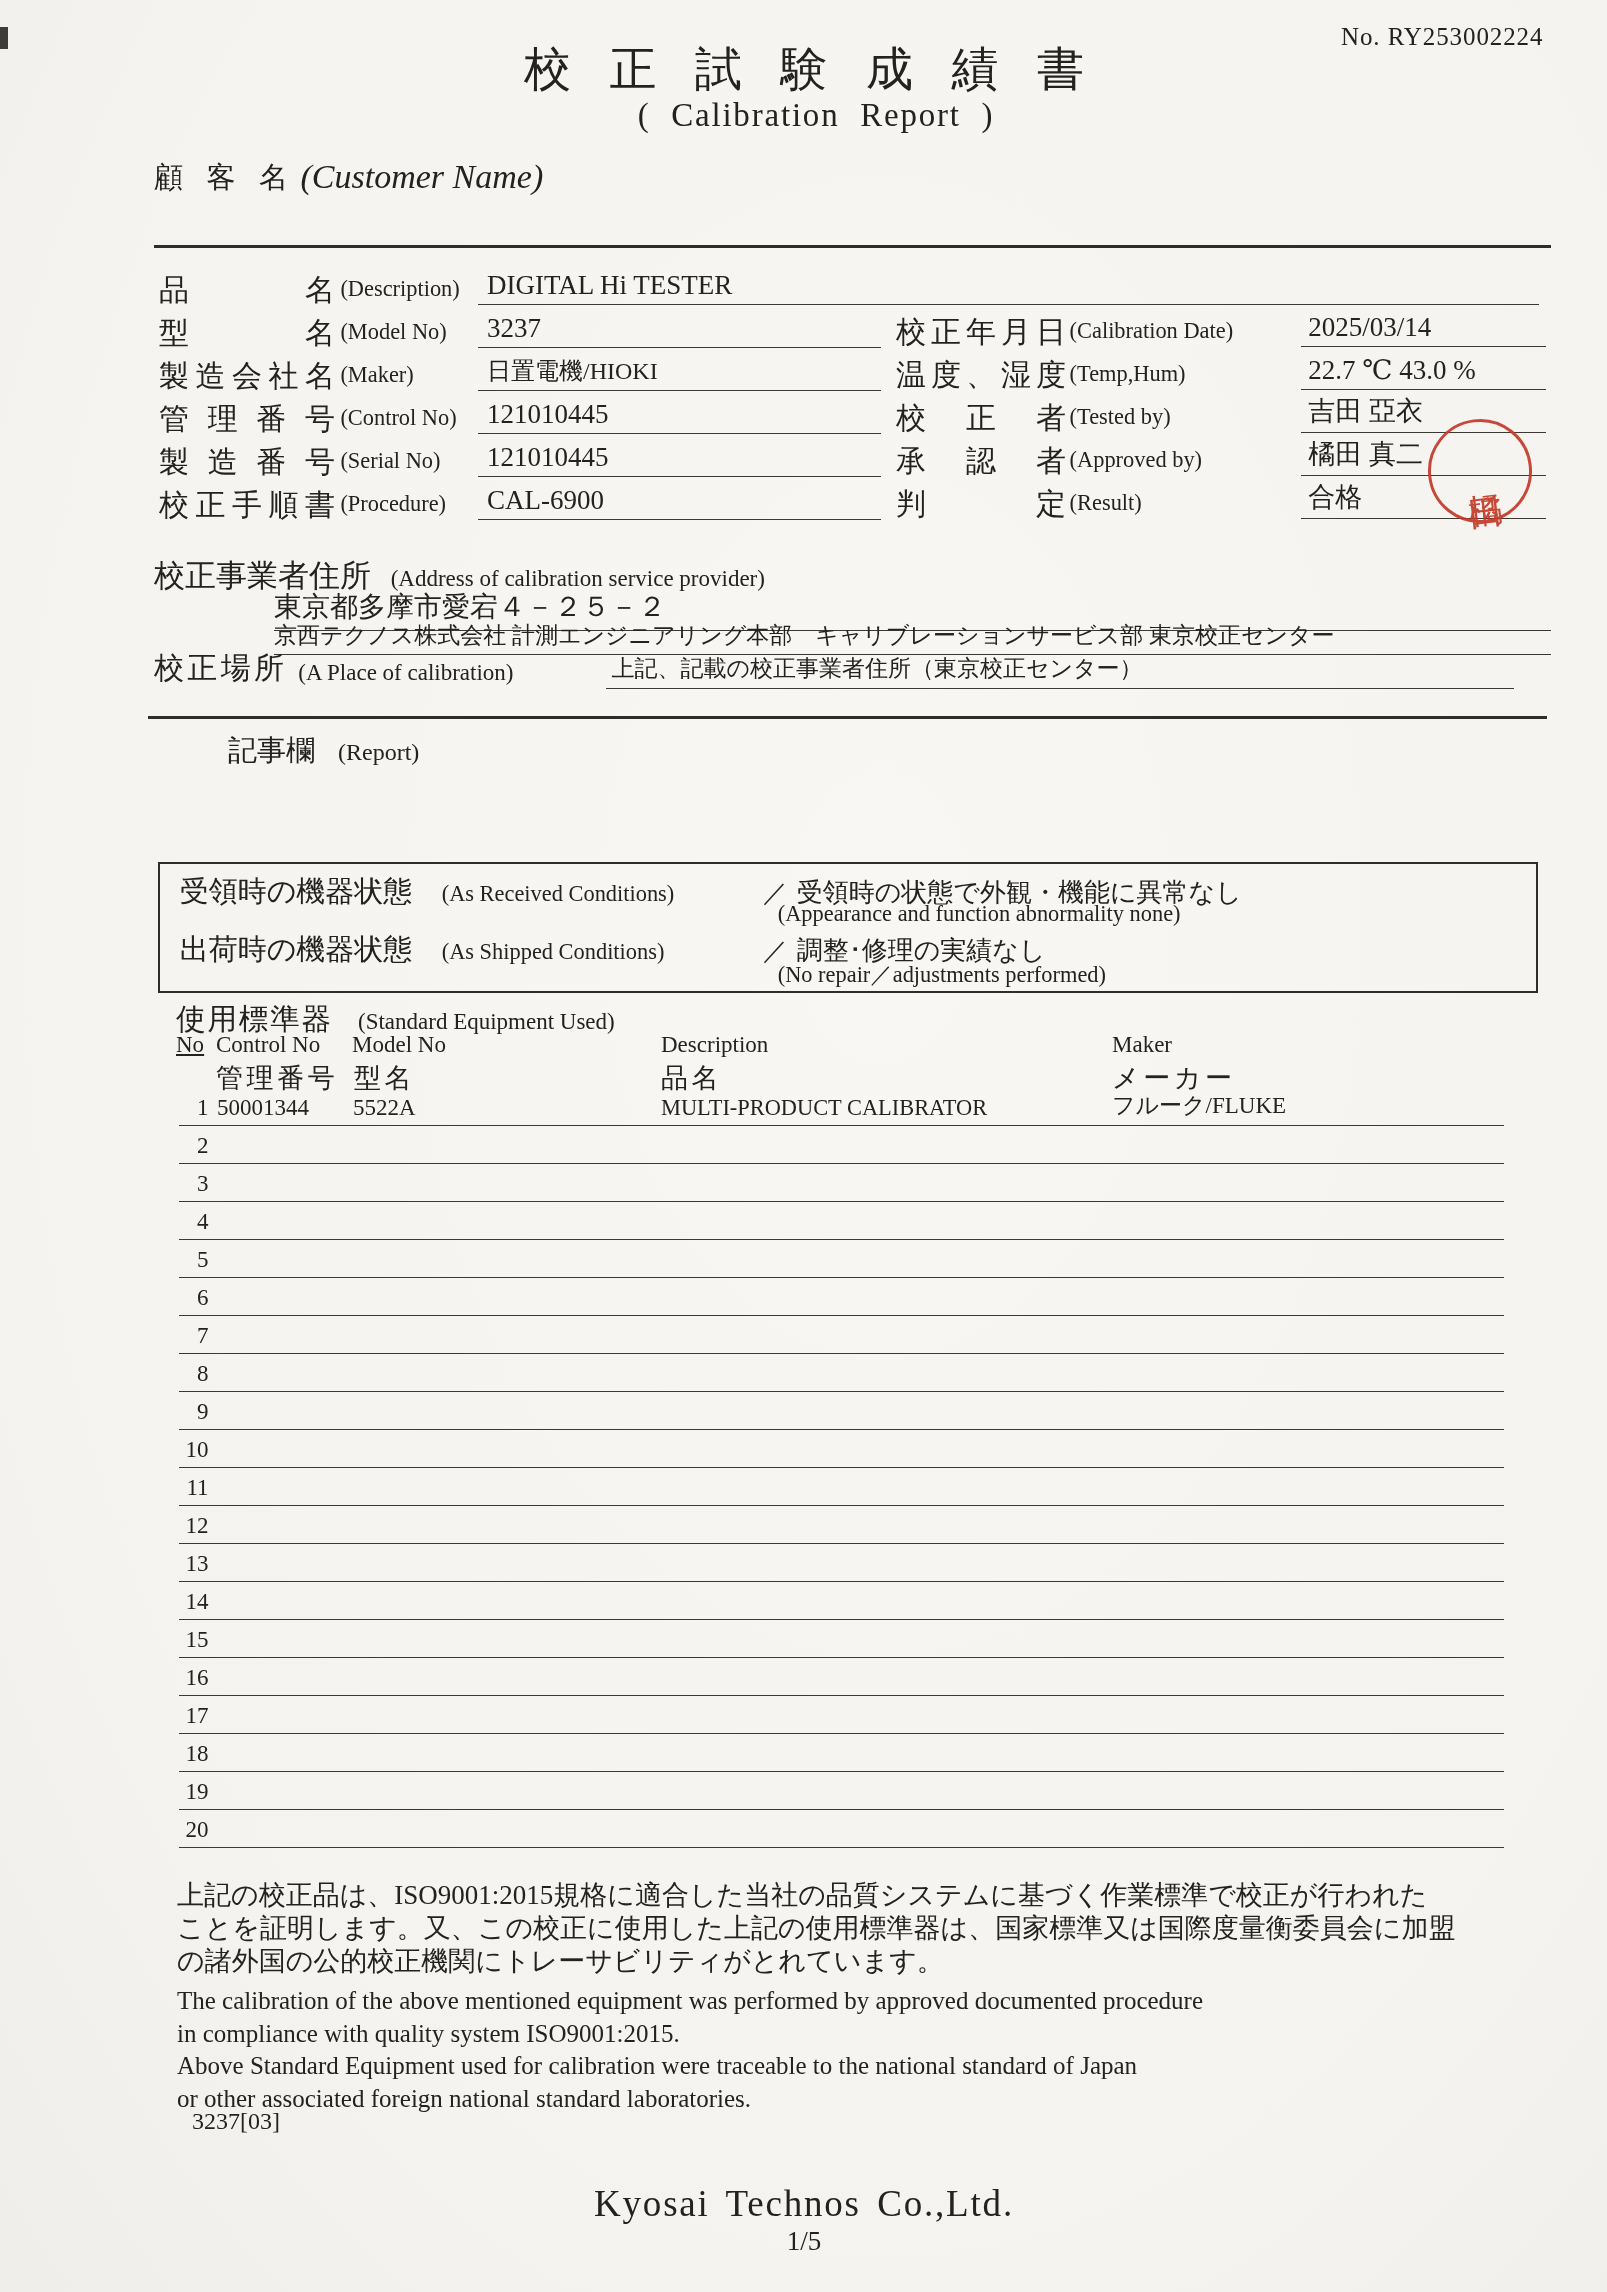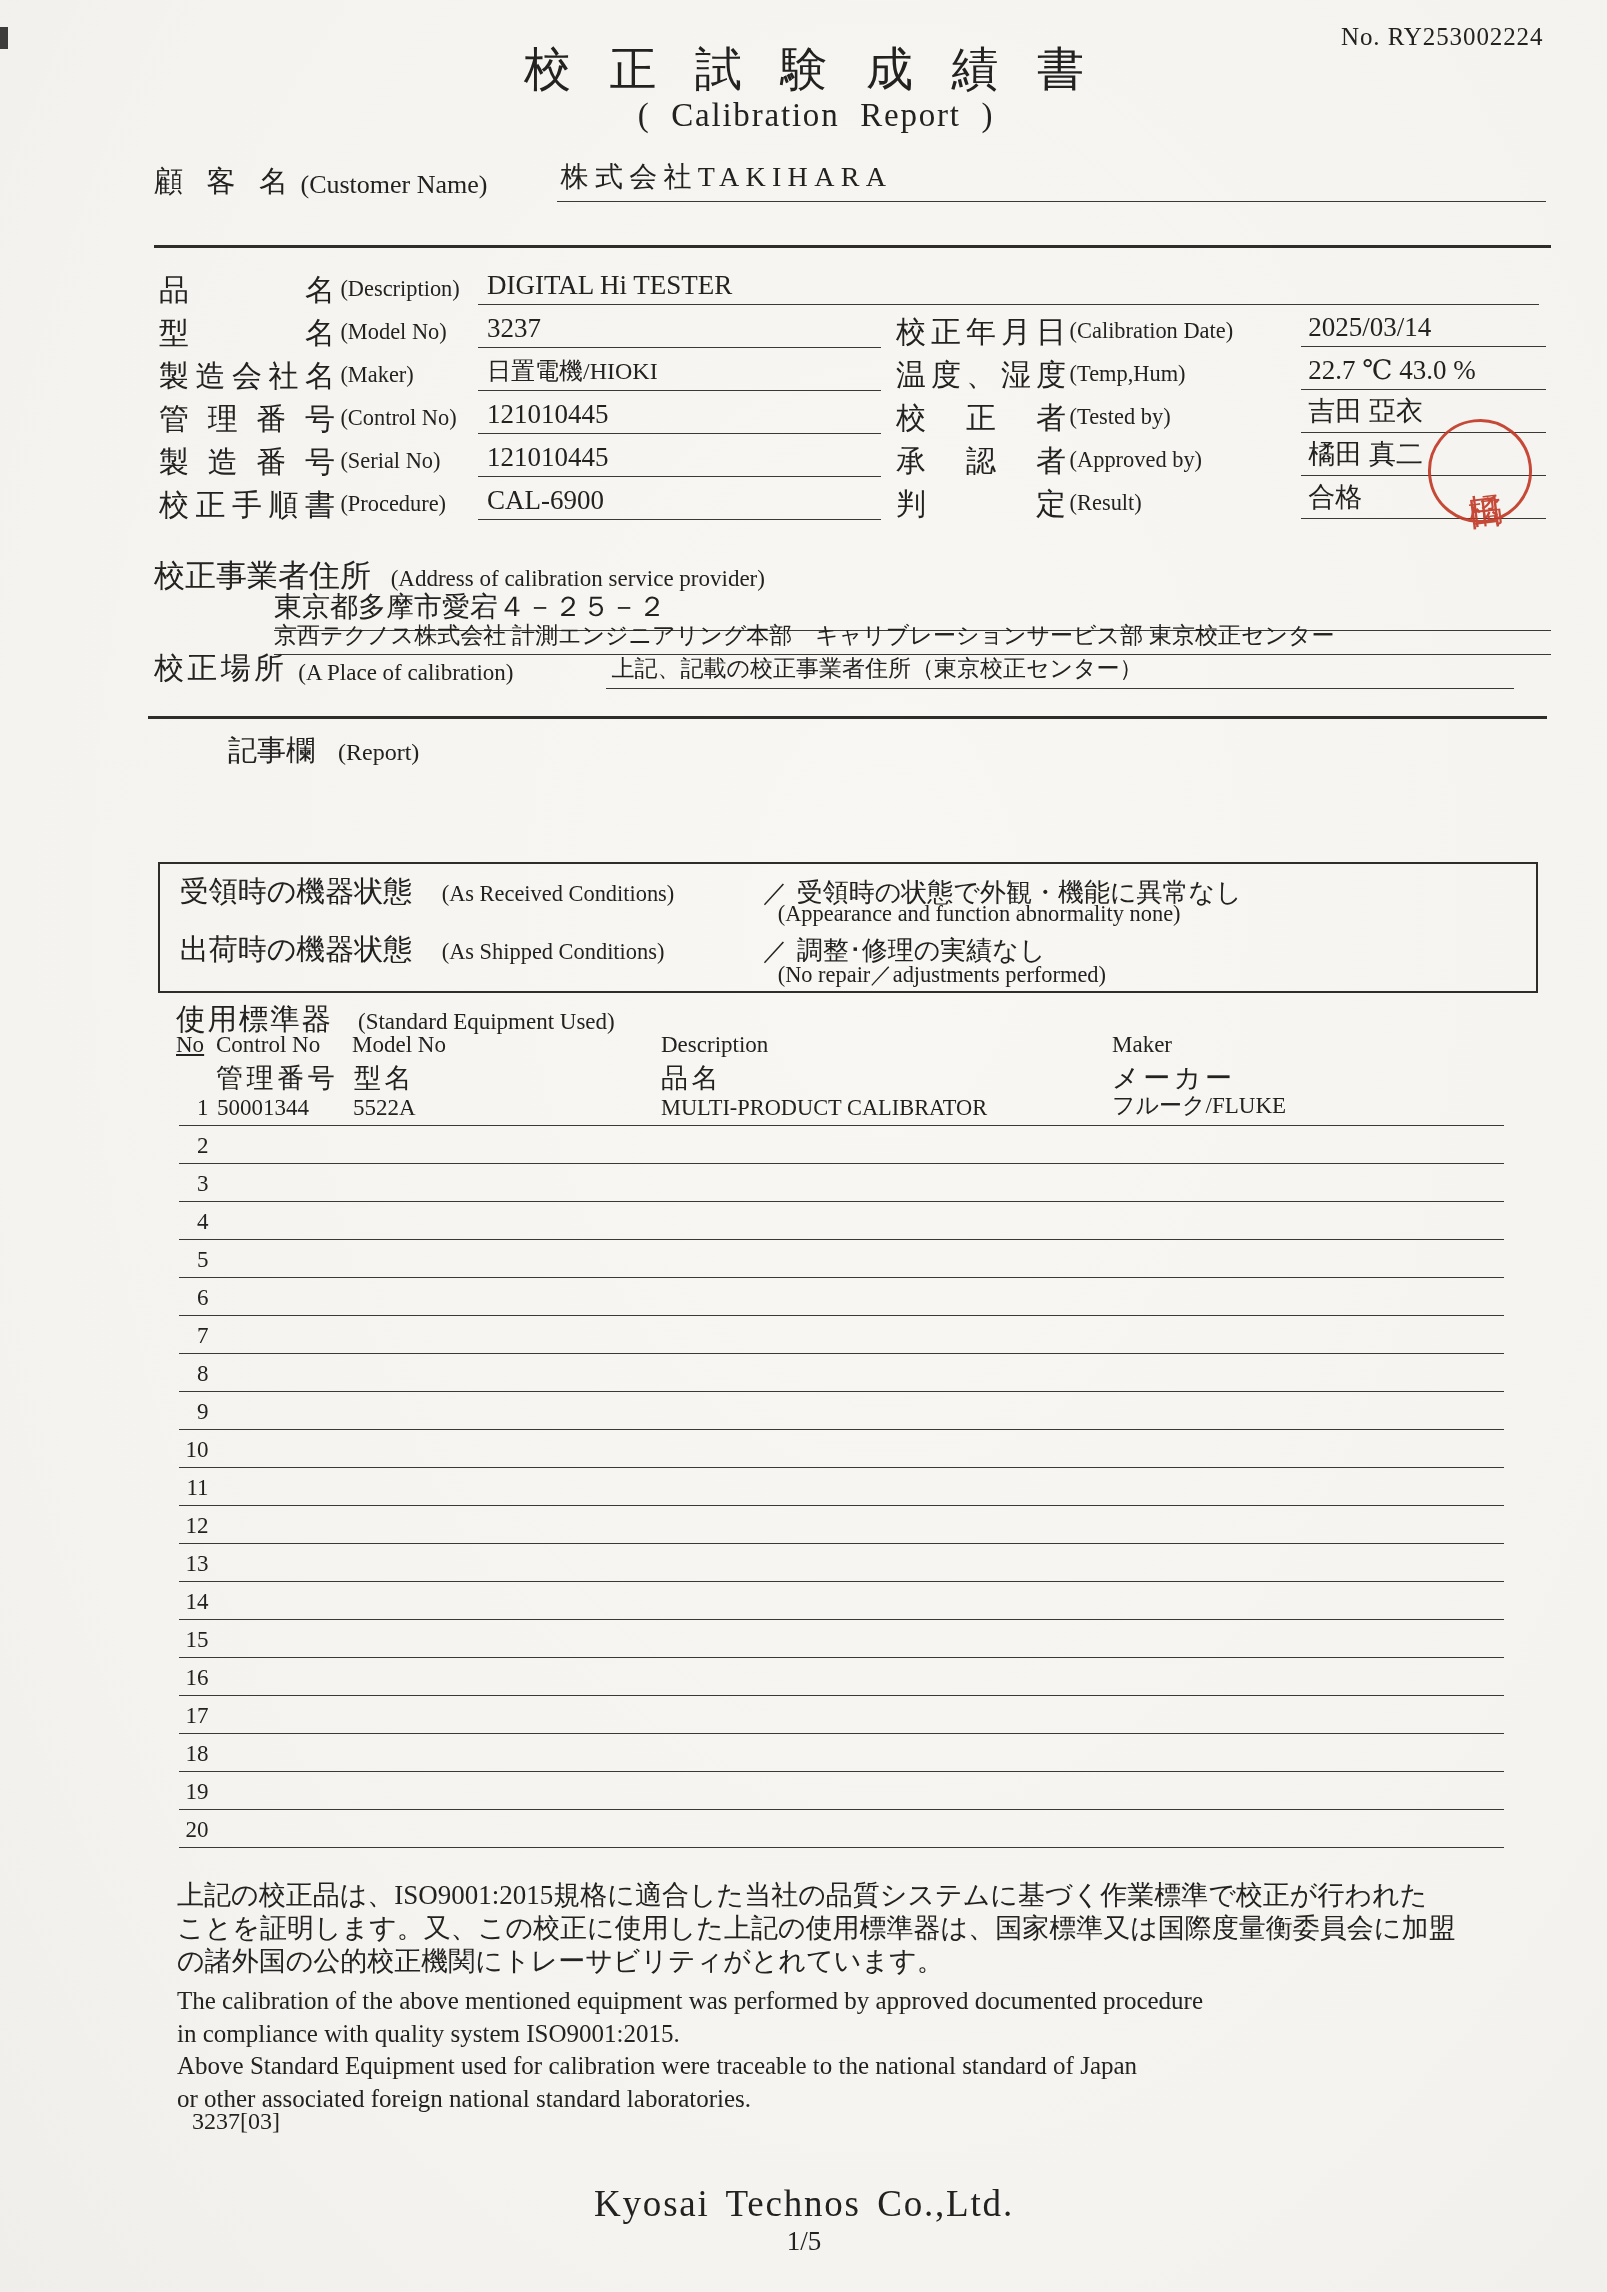--- a/index.html
+++ b/index.html
@@ -21,21 +21,21 @@
   }
   .abs{position:absolute;}
   .ul{border-bottom:1.8px solid var(--line);}
   
   .report-no{left:1341px;top:23px;font-size:25px;letter-spacing:0.9px;}
   .title{left:0;top:38px;width:1608px;text-align:center;font-size:47px;letter-spacing:0.82em;text-indent:0.82em;font-weight:500;}
   .subtitle{left:0;top:97px;width:1608px;text-align:center;font-size:33px;letter-spacing:1.8px;word-spacing:10.7px;padding-left:12px;}
   
   .customer{left:154px;top:158px;width:1392px;display:flex;align-items:flex-end;}
   .customer .jl{width:134px;font-size:29px;text-align:justify;text-align-last:justify;}
-  .customer .el{width:269px;font-size:26px;padding:0 0 1.8px 12.5px;box-sizing:border-box;}
+  .customer .el{width:269px;font-size:34px;padding:0 0 1.8px 12.5px;box-sizing:border-box;font-style:italic;}
   .customer .val{flex:1;font-size:28px;letter-spacing:6.3px;padding:0 0 4.5px 3.6px;}
   
   .rule-top{left:154px;top:245px;width:1397px;height:2.7px;background:var(--rule);}
   .rule-mid{left:148px;top:716px;width:1399px;height:2.7px;background:var(--rule);}
   
   .fields-left{left:159px;top:262px;width:1390px;}
   .fl-row{height:43px;display:flex;align-items:flex-end;}
   .fl-row .jl{width:176px;font-size:30px;text-align:justify;text-align-last:justify;line-height:1.05;}
   .fl-row .el{width:143px;font-size:22.4px;padding:0 0 2.7px 5.4px;box-sizing:border-box;white-space:nowrap;}
   .fl-row .fv{width:394px;font-size:27px;padding:0 0 2.7px 9px;border-bottom:1.8px solid var(--line);white-space:nowrap;}
@@ -104,21 +104,20 @@
 
   <div class="abs scan-mark"></div>
 
   <div class="abs report-no">No. RY253002224</div>
   <div class="abs title">校正試験成績書</div>
   <div class="abs subtitle">( Calibration  Report )</div>
 
   <div class="abs customer">
     <span class="jl">顧客名</span>
     <span class="el">(Customer Name)</span>
-    <span class="val ul">株式会社TAKIHARA</span>
   </div>
 
   <div class="abs rule-top"></div>
 
   <div class="abs fields-left">
     <div class="fl-row">
       <span class="jl">品名</span>
       <span class="el">(Description)</span>
       <span class="fv w1">DIGITAL Hi TESTER</span>
     </div>

